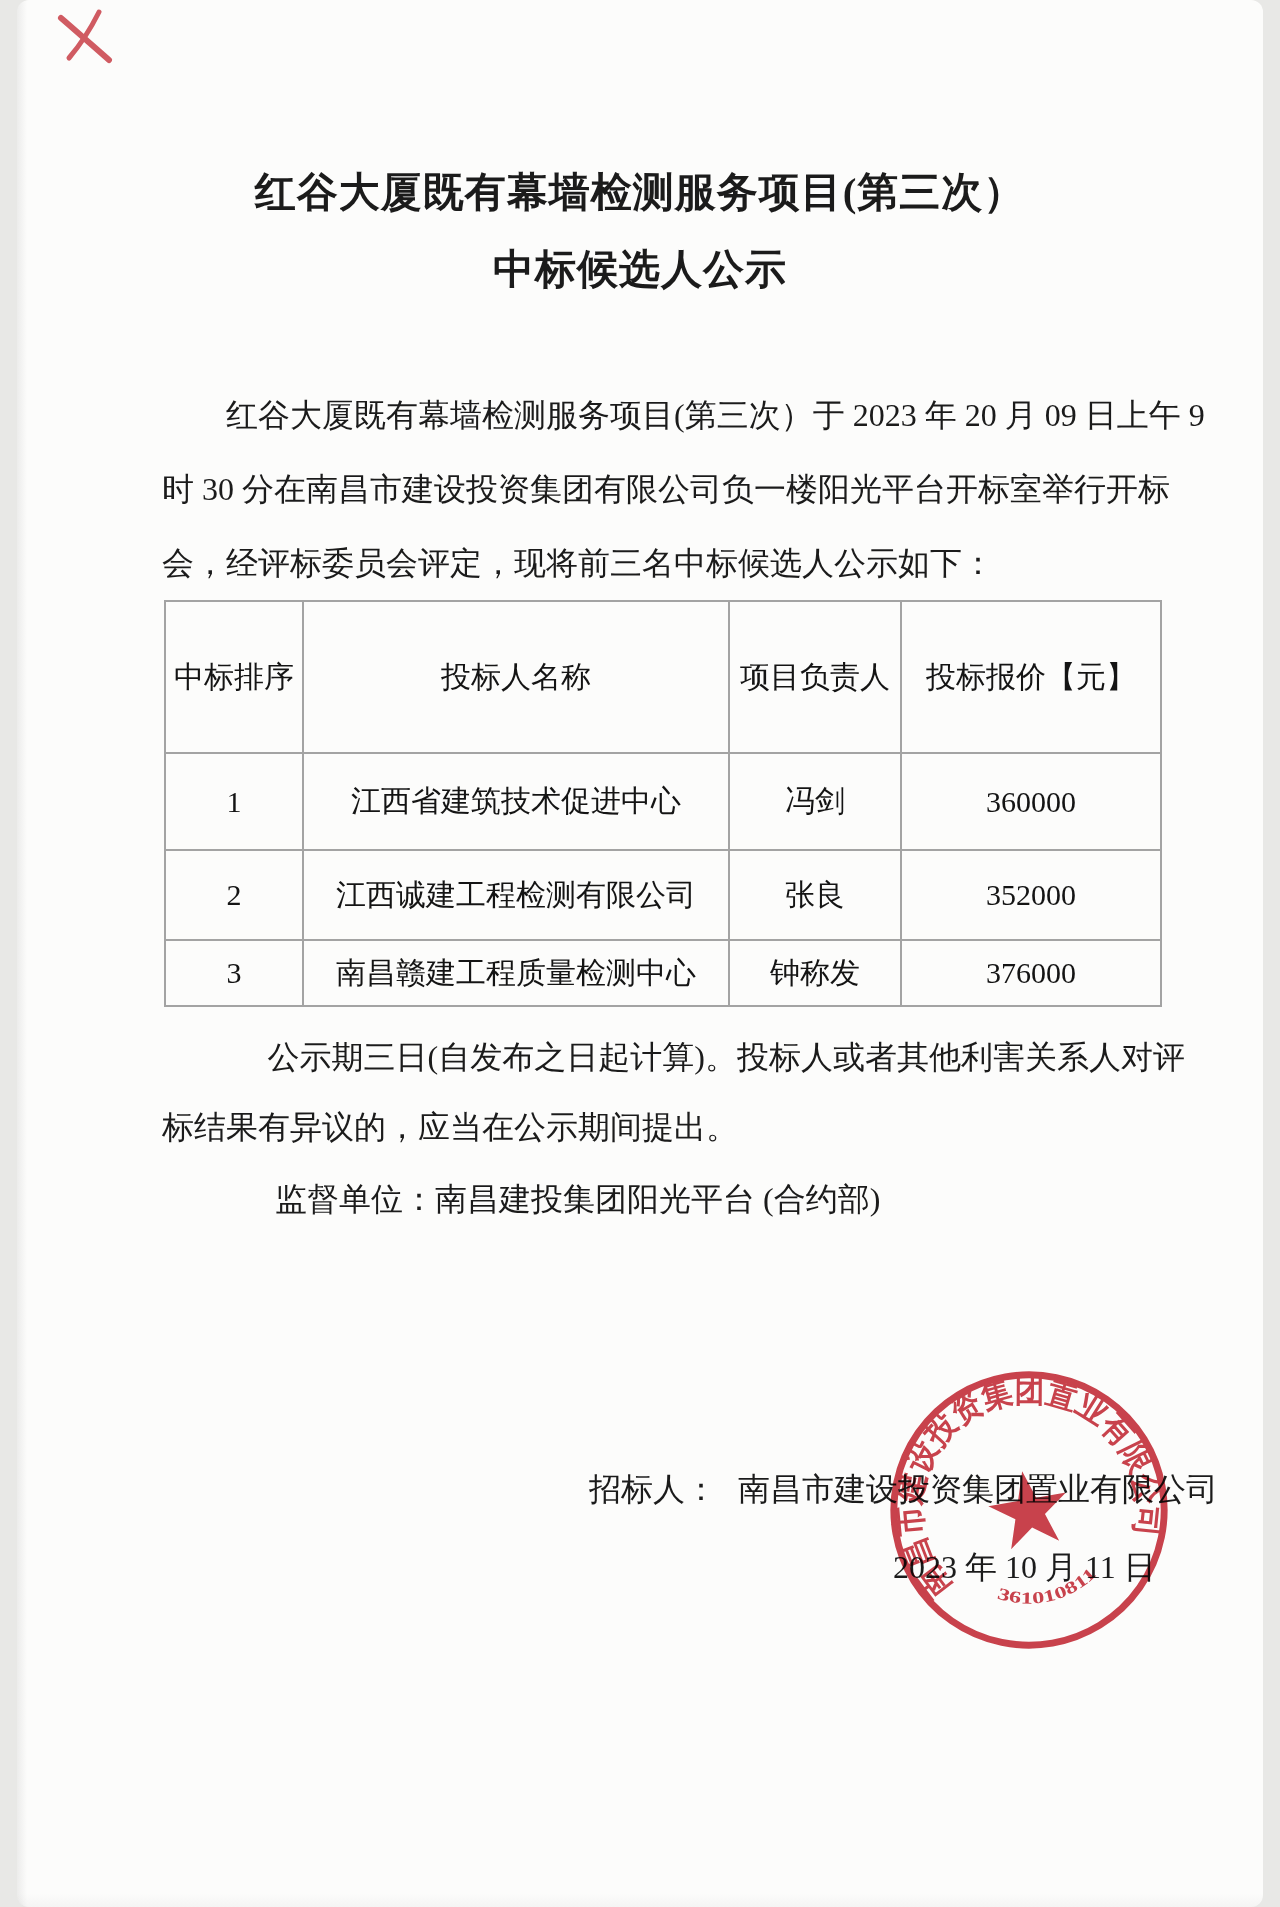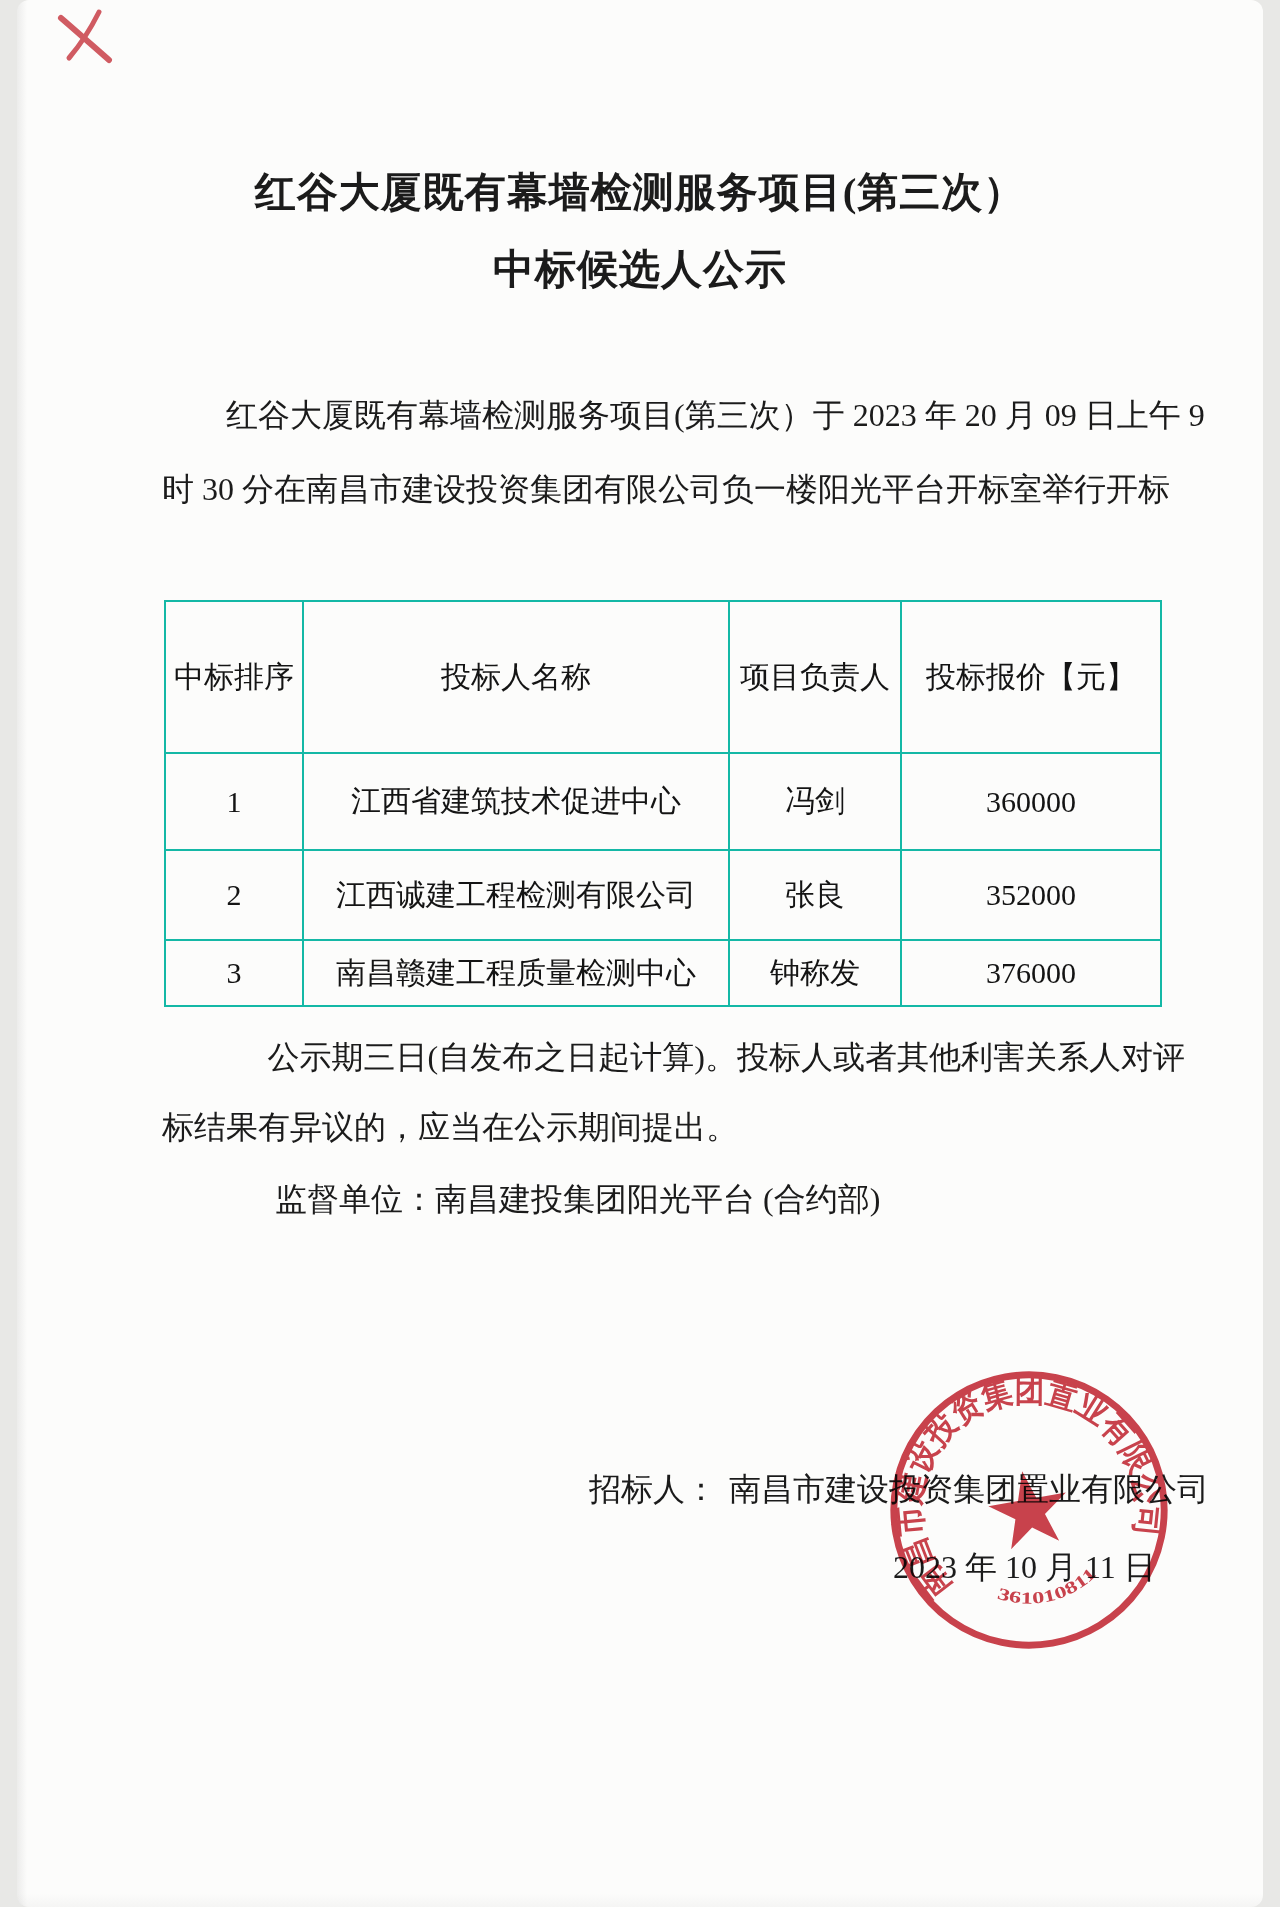--- a/index.html
+++ b/index.html
@@ -29,31 +29,31 @@
   .indent33{text-indent:3.3em;}
   .notice{line-height:70px;}
   .single{font-size:32px;white-space:nowrap;}
 
   table.bids{
     position:absolute;left:147px;top:600px;
     border-collapse:collapse;table-layout:fixed;width:996px;
     font-size:30px;color:#141414;
   }
   table.bids th,table.bids td{
-    border:2px solid #14b8a6;
+    border:2px solid #a3a3a3;
     text-align:center;vertical-align:middle;
     font-weight:400;padding:0;
     overflow:hidden;
   }
   tr.hdr{height:152px;}
   tr.r1{height:97px;}
   tr.r2{height:90px;}
   tr.r3{height:66px;}
 
-  .tenderer{display:flex;gap:12px;font-size:32px;white-space:nowrap;}
+  .tenderer{display:flex;gap:21px;font-size:32px;white-space:nowrap;}
 
   .stamp{
     position:absolute;left:864px;top:1362px;
     width:296px;height:296px;
     color:#c32732;
     opacity:.87;
     mix-blend-mode:multiply;
     transform:rotate(-10deg);
   }
   .stamp text{
@@ -72,20 +72,21 @@
     <path d="M 18 14 C 32 26, 50 42, 66 56" fill="none" stroke="currentColor" stroke-width="6" stroke-linecap="round"></path>
     <path d="M 56 8 C 48 24, 38 40, 26 54" fill="none" stroke="currentColor" stroke-width="5" stroke-linecap="round"></path>
   </svg>
 
   <div class="abs centered title" style="top:165px;">红谷大厦既有幕墙检测服务项目(第三次）</div>
   <div class="abs centered title" style="top:242px;">中标候选人公示</div>
 
   <div class="abs bodytext" style="top:378px;left:145px;width:1050px;">
     <div class="indent2">红谷大厦既有幕墙检测服务项目(第三次）于 2023 年 20 月 09 日上午 9</div>
     <div>时 30 分在南昌市建设投资集团有限公司负一楼阳光平台开标室举行开标</div>
+    <div>会，经评标委员会评定，现将前三名中标候选人公示如下：</div>
   </div>
 
   <table class="bids">
     <colgroup>
       <col style="width:138px">
         <col style="width:426px">
         <col style="width:172px">
         <col style="width:260px">
     </colgroup>
     <tbody>

